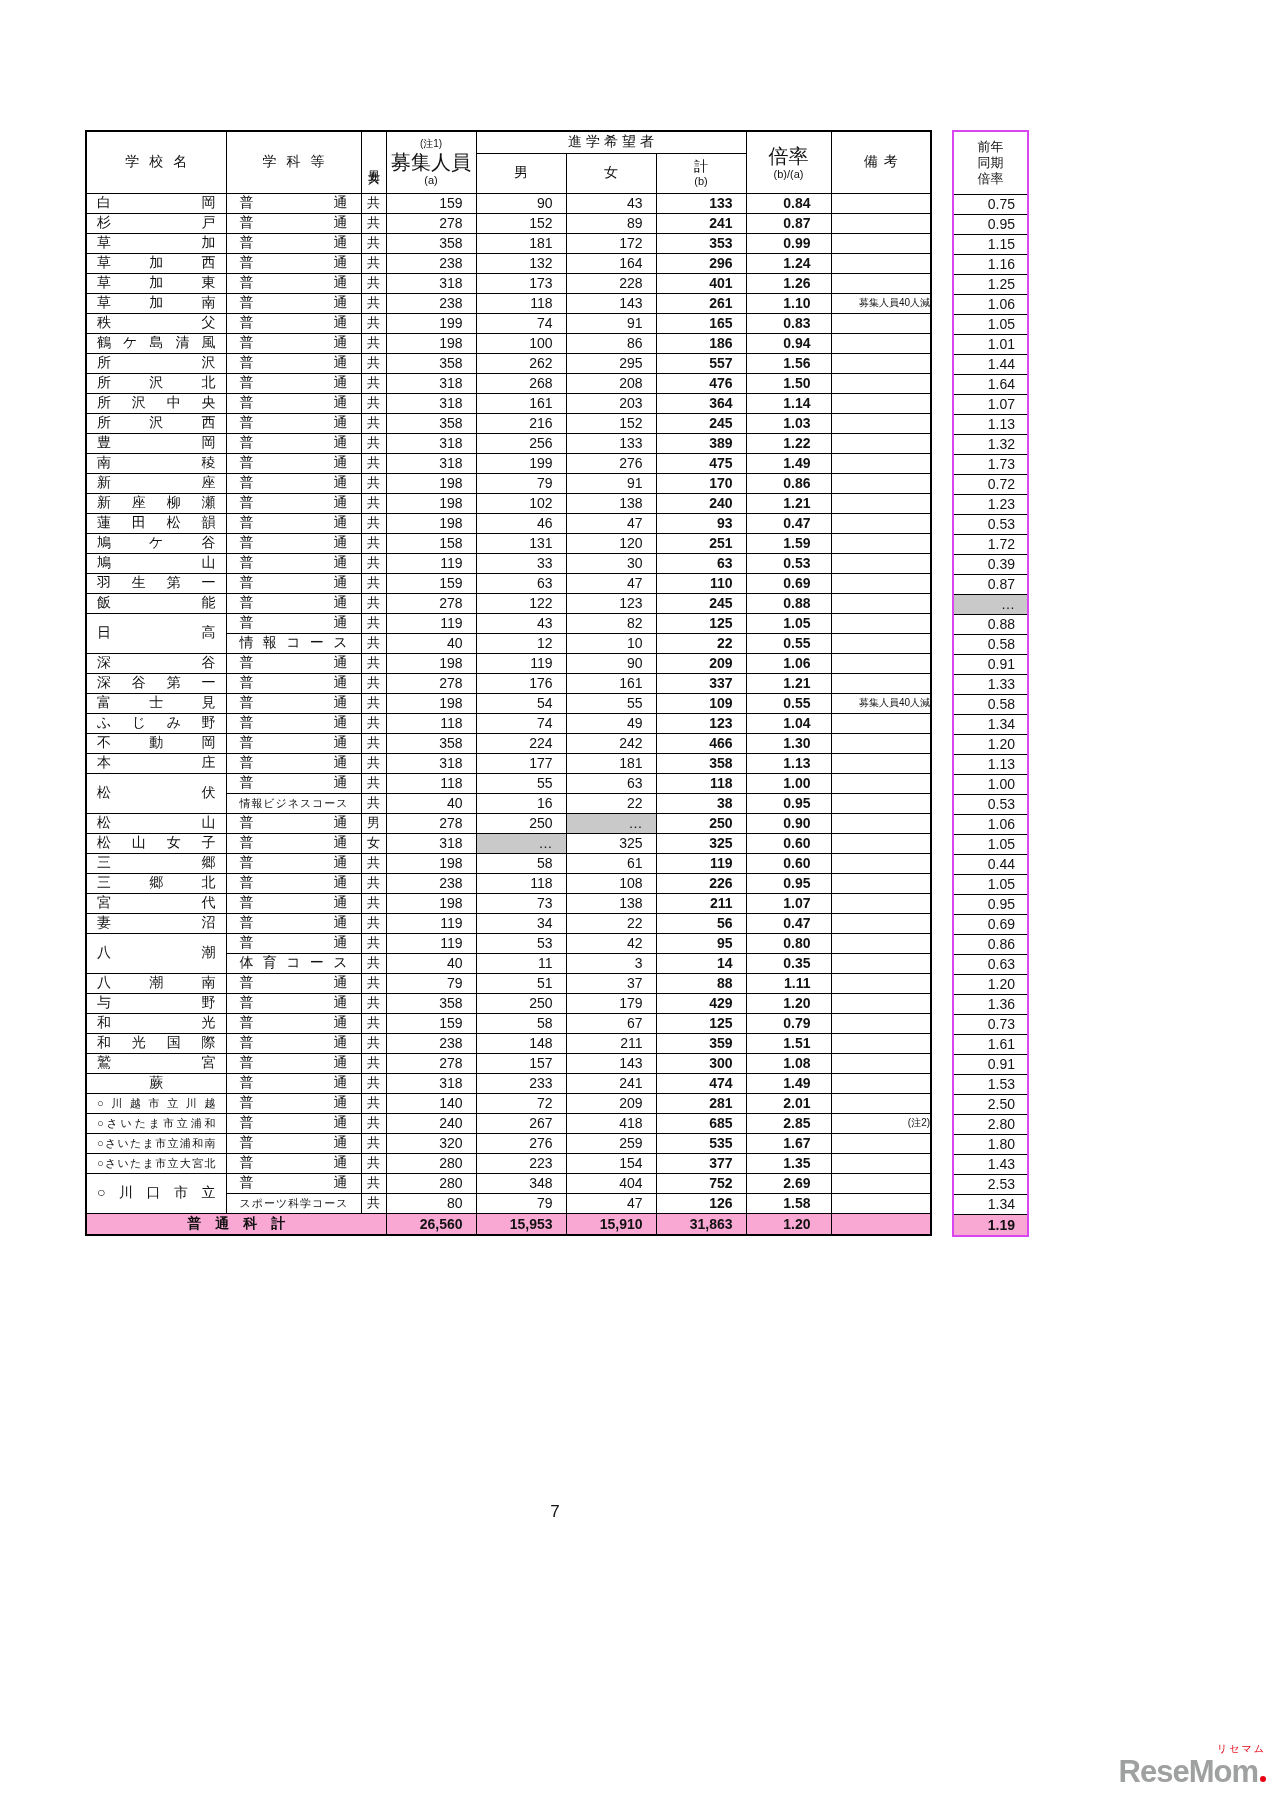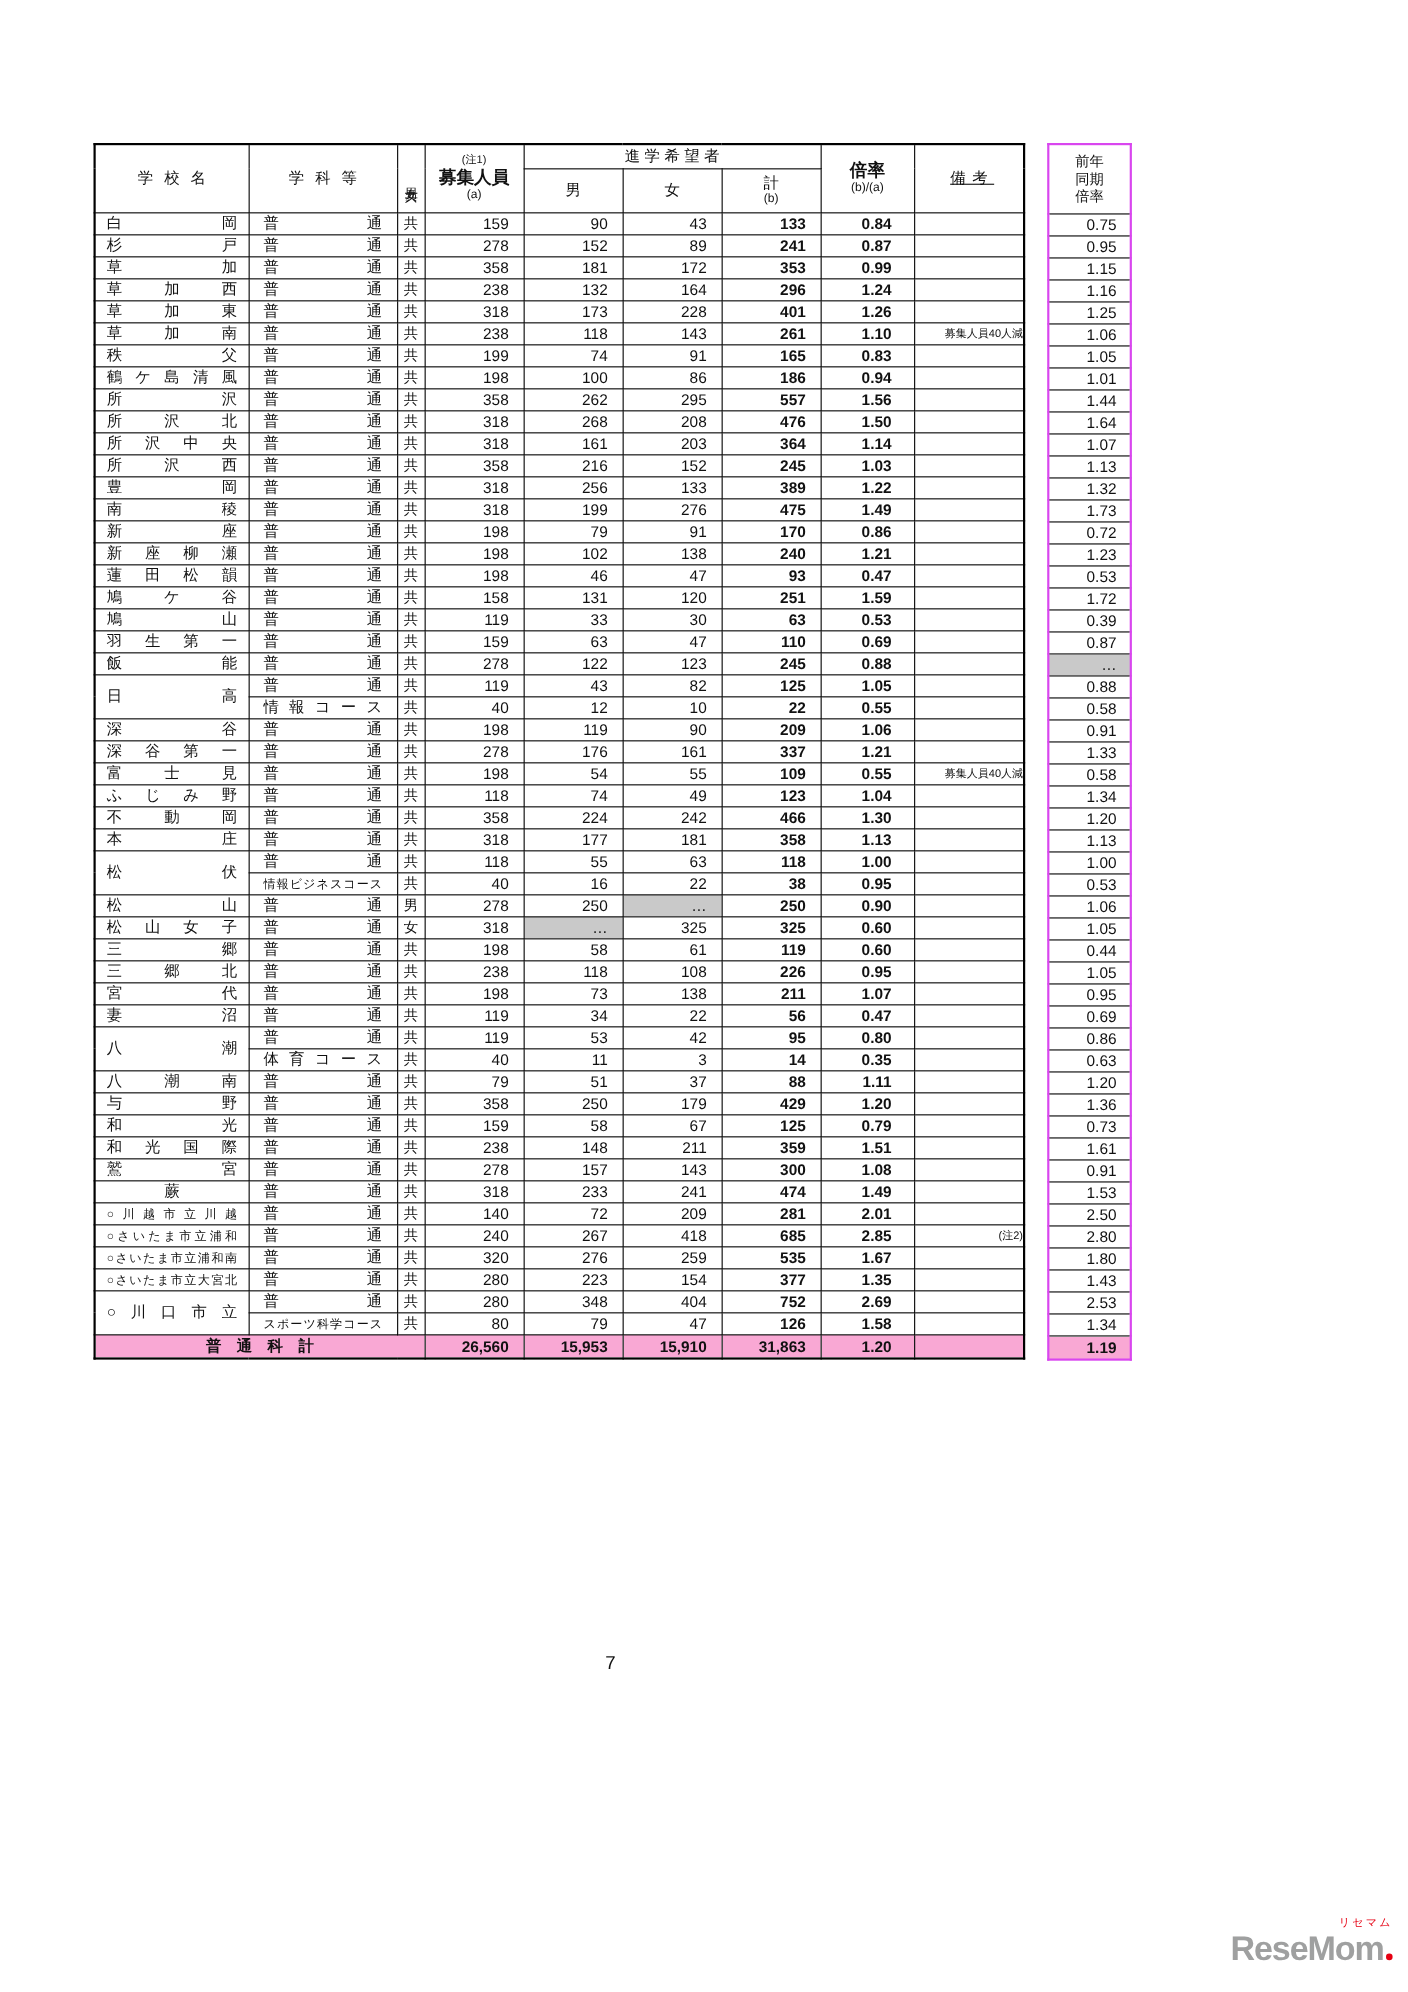--- a/index.html
+++ b/index.html
@@ -22,25 +22,25 @@
     font-size:14px; font-weight:normal; white-space:nowrap; overflow:hidden;
   }
   thead th { text-align:center; vertical-align:middle; }
   .main-table thead tr:nth-child(1) th { height:22px; }
   .main-table thead tr:nth-child(2) th { height:40px; }
   .prev-table thead th { height:63px; }
   .hsp { letter-spacing:10px; text-indent:10px; }
   .vert { writing-mode:vertical-rl; text-orientation:upright; font-size:12px; letter-spacing:1px; }
   .stack { display:flex; flex-direction:column; justify-content:center; line-height:1.2; }
   .stack .tiny { font-size:10px; }
-  .stack .b { font-weight:bold; font-size:16px; }
+  .stack .b { font-weight:normal; font-size:20px; }
   .stack .sub { font-size:11px; }
   .prevh .stack { font-size:13px; }
   .appl { letter-spacing:4px; text-indent:4px; }
-  .rem  { letter-spacing:6px; text-indent:6px;text-decoration:underline; }
+  .rem  { letter-spacing:6px; text-indent:6px; }
   
   td.name { padding:0 10px;font-family:Liberation Serif, serif; }
   td.dept { padding:0 13px; }
   .jchar { text-align:justify; text-align-last:justify; }
   td.gender { text-align:center; font-size:13px; }
   td.num { text-align:right; padding-right:13px; }
   td.ratio { padding-right:20px; }
   td.prev { padding-right:12px; }
   td.bold { font-weight:bold; }
   td.small { font-size:11px; }

